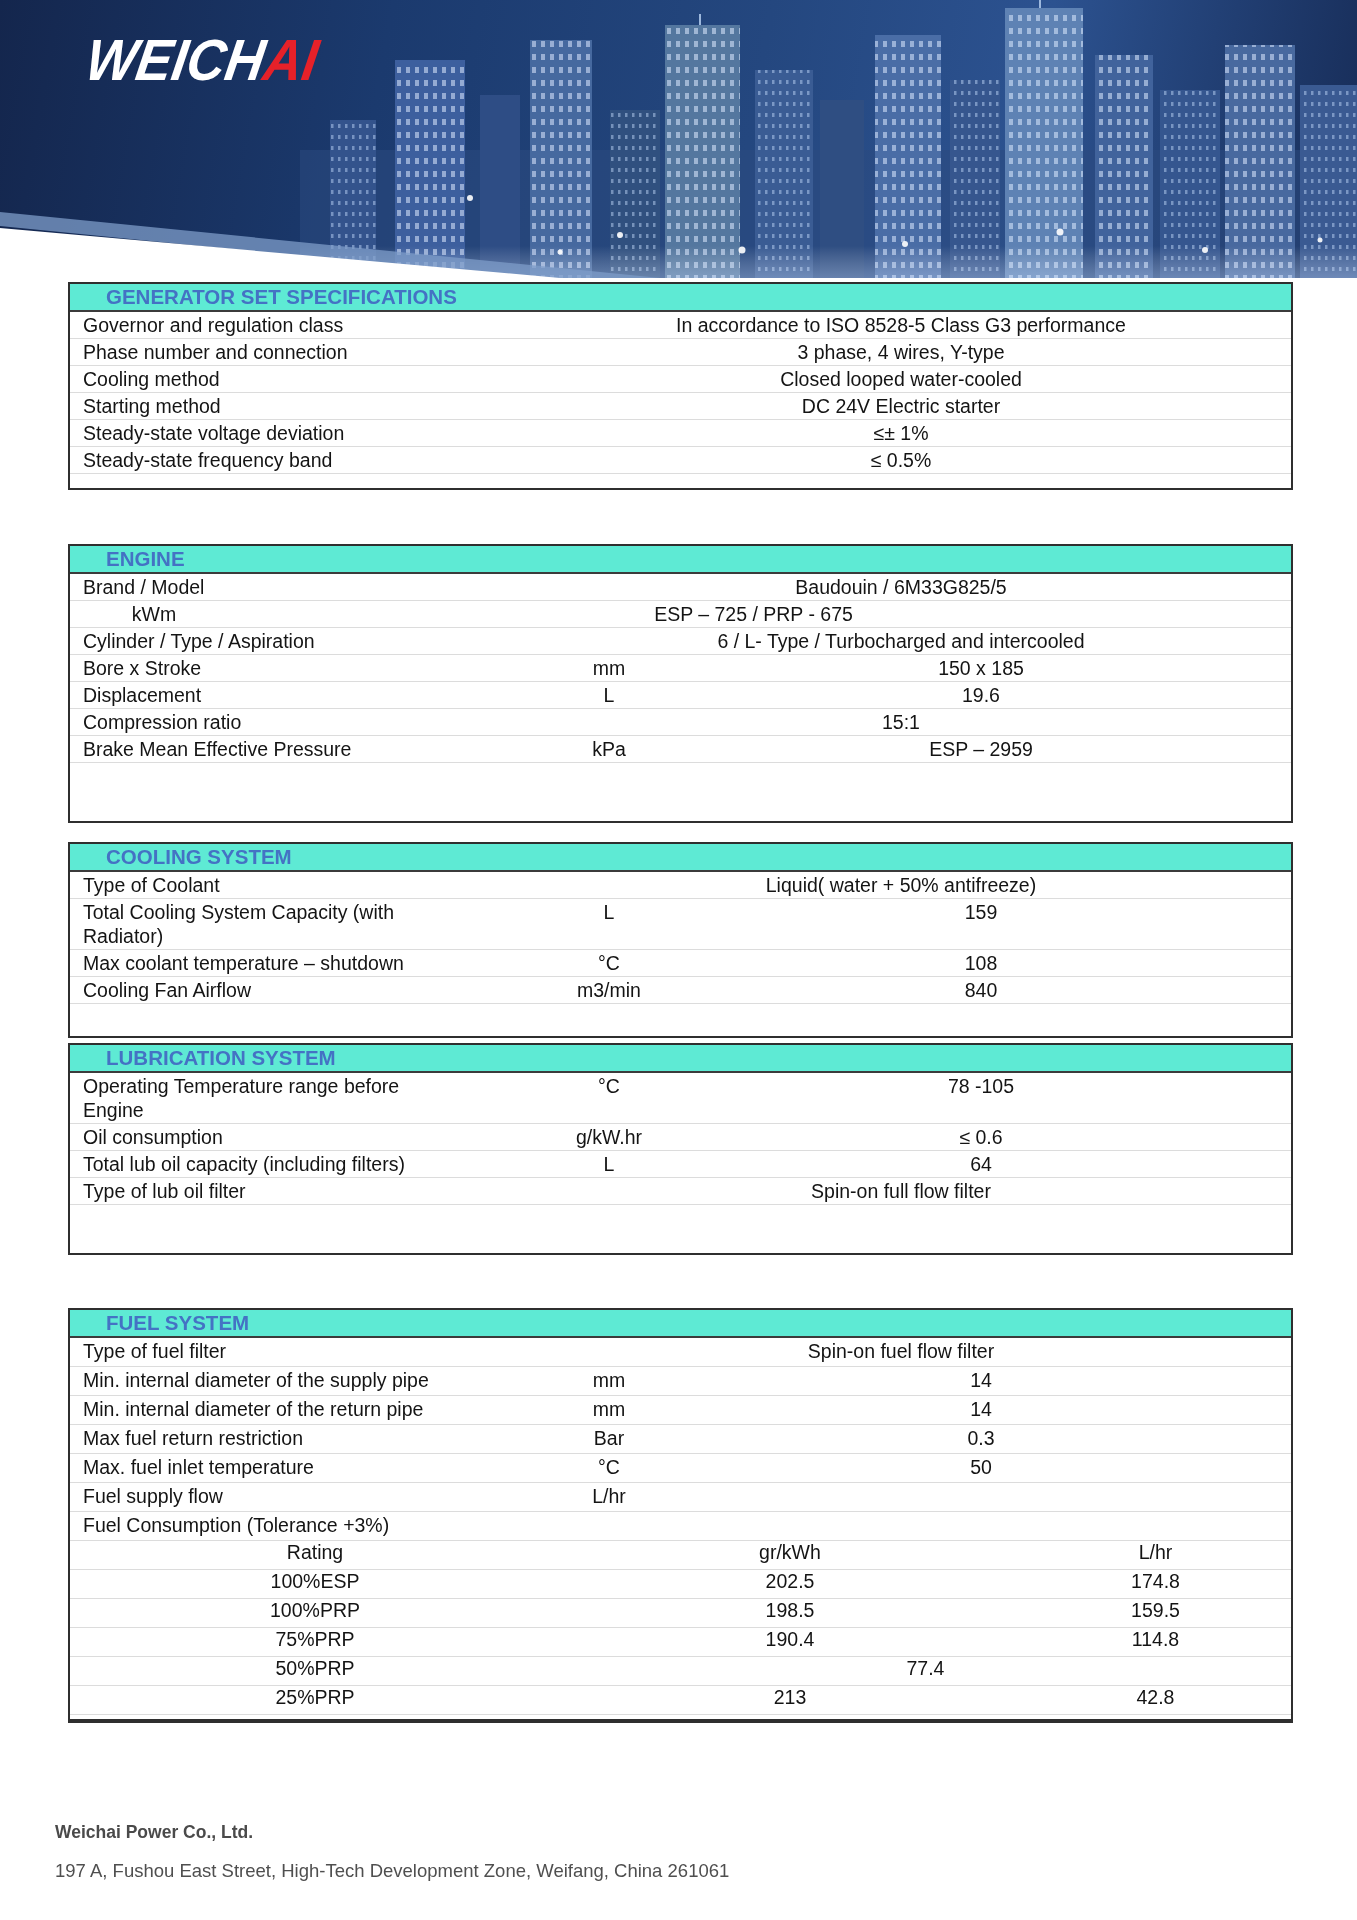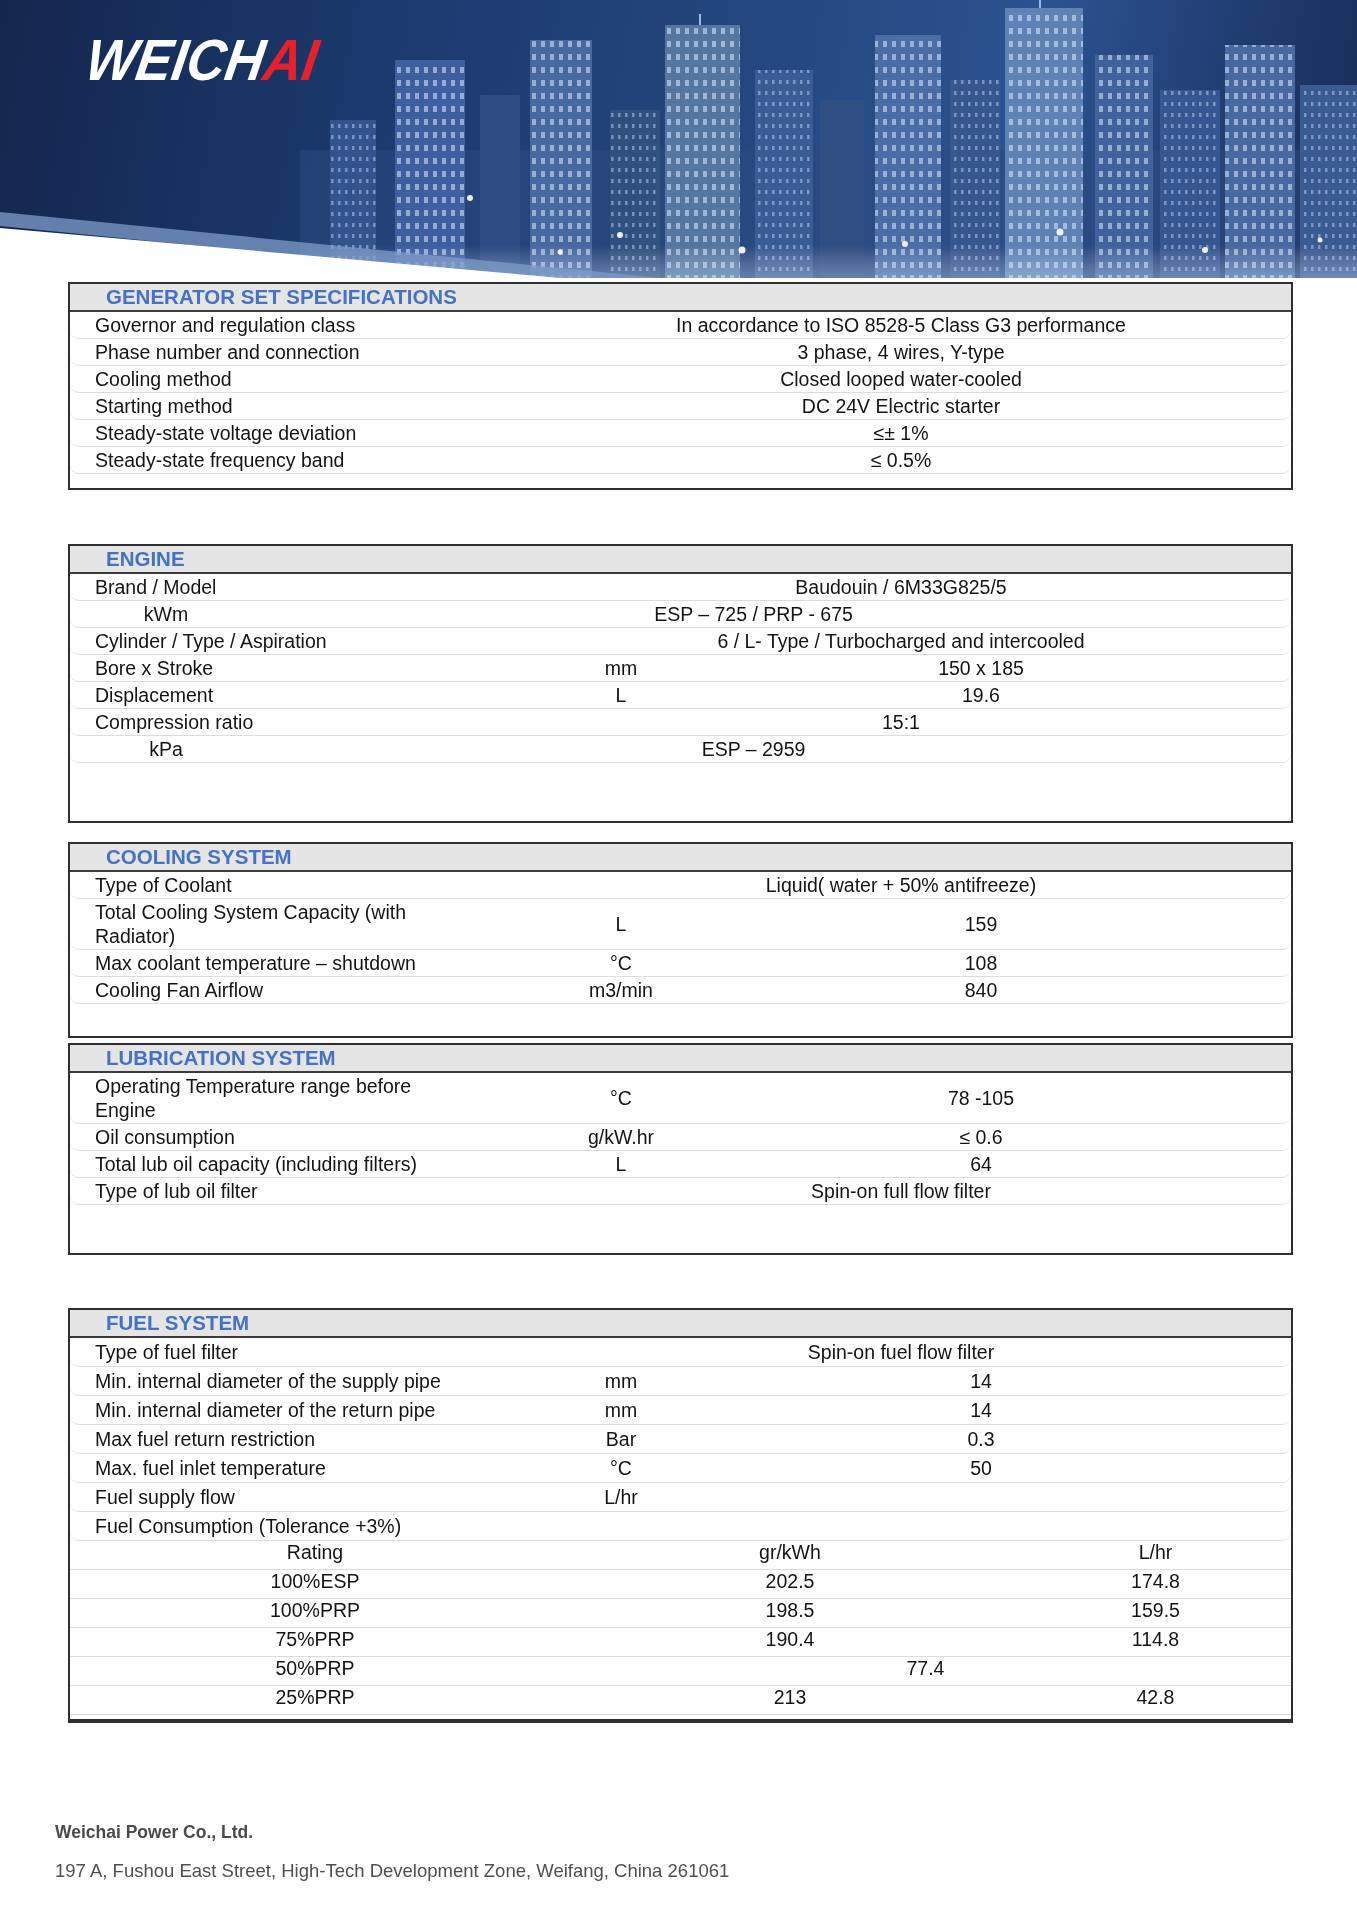--- a/index.html
+++ b/index.html
@@ -25,29 +25,28 @@
   }
   .logo .red { color:var(--logo-red,#e62129); }
 
   
   .tables-region { position:relative; }
   .spec-table {
     width:1225px; margin-left:68px;
     border:2px solid #2f2f2f; background:#ffffff;
   }
   .tbar {
-    height:28px; background:#e5e5e5; border-bottom:2px solid #3b3b3b;
+    height:28px; background:#5eead4; border-bottom:2px solid #3b3b3b;
     display:flex; align-items:center; padding-left:36px;
     color:var(--title-blue,#4472c4); font-weight:bold; font-size:20.5px;
   }
   .row {
-    display:flex; align-items:center; min-height:26px;
+    display:flex; min-height:26px;
     border-bottom:1px solid #dcdcdc; font-size:19.5px; line-height:24px;
-    padding:1px 16px;
-    border-radius:9px;
+    padding:1px 4px;
   }
   .c-param { width:455px; padding-left:9px; white-space:pre-line; }
   .c-unit  { width:160px; text-align:center; }
   .c-value { flex:1; text-align:center; padding-right:14px; }
   .c-span  { flex:1; text-align:center; padding-right:14px; }
   .blank   { border-bottom:none; }
 
   
   .fc-row { display:flex; align-items:flex-start; min-height:29px; border-bottom:1px solid #dcdcdc; font-size:19.5px; }
   .fc-c1 { width:490px; text-align:center; }
@@ -198,20 +197,21 @@
         <div class="row">
           <div class="c-param">Displacement</div>
           <div class="c-unit">L</div>
           <div class="c-value">19.6</div>
         </div>
         <div class="row">
           <div class="c-param">Compression ratio</div>
           <div class="c-span">15:1</div>
         </div>
         <div class="row">
+          <div class="c-param">Brake Mean Effective Pressure</div>
           <div class="c-unit">kPa</div>
           <div class="c-value">ESP – 2959</div>
         </div>
         <div class="blank"></div>
       </div>
       <div class="spec-table">
         <div class="tbar">COOLING SYSTEM</div>
         <div class="row">
           <div class="c-param">Type of Coolant</div>
           <div class="c-span">Liquid( water + 50% antifreeze)</div>

